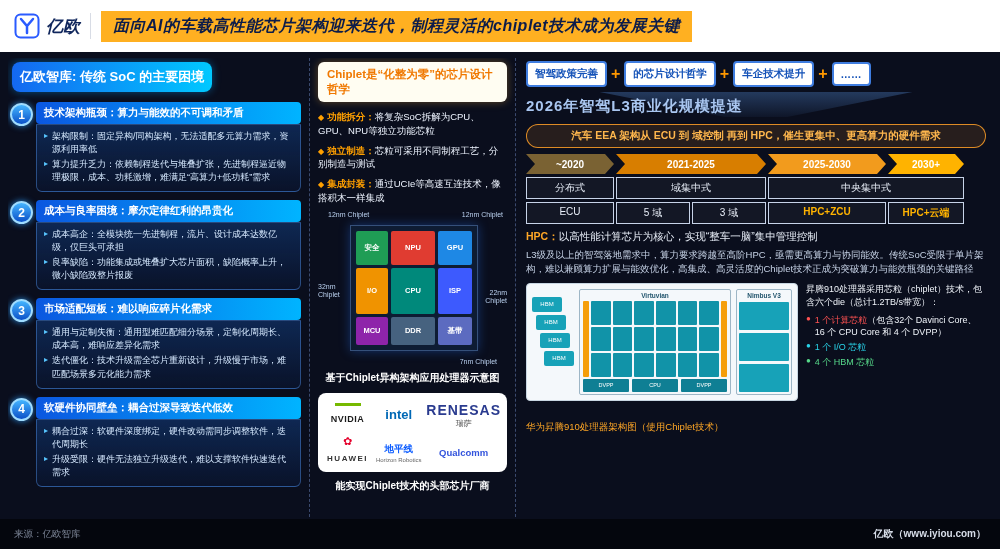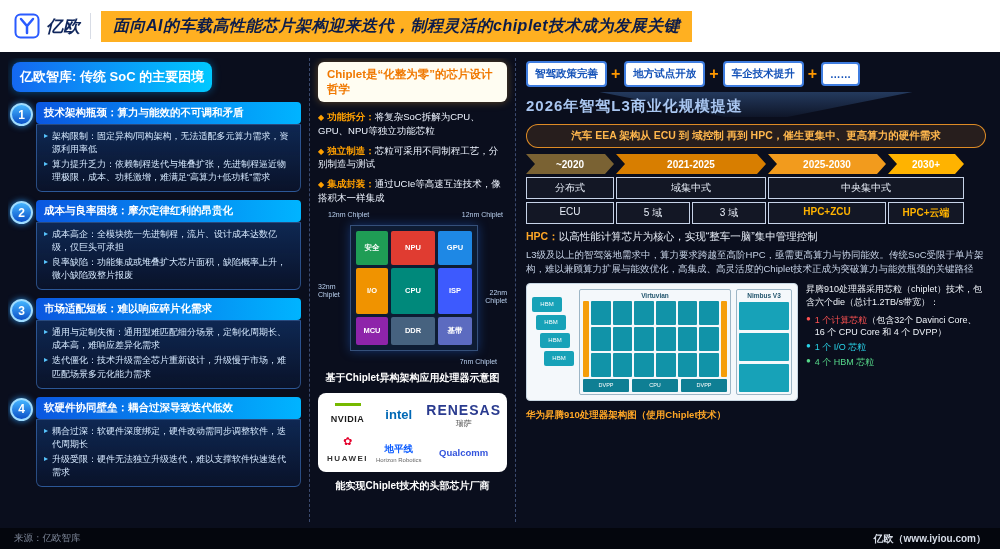--- a/index.html
+++ b/index.html
@@ -113,27 +113,27 @@
   .asc-core-area { flex:1; display:flex; gap:2px; margin-top:2px; }
   .asc-bar { width:6px; background:#f59e0b; border-radius:1px; }
   .asc-cores { flex:1; display:grid; grid-template-columns:repeat(6,1fr); grid-auto-rows:1fr; gap:2px; }
   .asc-core { background:#1193a8; border-radius:1px; }
   .asc-mods { display:flex; gap:3px; margin-top:2px; }
   .asc-mod { flex:1; height:13px; background:#0f7f94; color:#fff; font-size:5.5px;
     display:flex; align-items:center; justify-content:center; border-radius:1px; }
   .asc-right { width:56px; border:1px solid #9db6c6; border-radius:2px; padding:2px;
     display:flex; flex-direction:column; gap:3px; }
   .asc-rblock { flex:1; background:#17a2b8; border-radius:1px; }
-  .asc-caption { color:#ffa726; font-size:9.5px; font-weight:bold; margin-top:8px; }
+  .asc-caption { color:#ffa726; font-size:9.5px; font-weight:normal; margin-top:20px; }
   .asc-text { flex:1; font-size:9px; color:#f0f4fa; line-height:1.5; }
   .asc-bullets { margin-top:4px; }
   .asc-bullet { display:flex; gap:4px; margin-bottom:3px; line-height:1.35; }
   .asc-dot { font-size:8px; }
   
-  .footer { position:absolute; bottom:0; left:0; right:0; height:21px; background:#04060d;
+  .footer { position:absolute; bottom:0; left:0; right:0; height:30px; background:#04060d;
     display:flex; justify-content:space-between; align-items:center; padding:0 14px; }
   .footer-source { color:#7e8799; font-size:9.5px; }
   .footer-brand { color:#d7dde8; font-size:10px; font-weight:bold; }
 </style>
 </head>
 <body>
 
 <div class="header">
   <div class="logo-wrap">
     <svg width="26" height="26" viewBox="0 0 26 26">
@@ -281,21 +281,21 @@
       </div>
     </div>
     <div class="vendors-caption">能实现Chiplet技术的头部芯片厂商</div>
   </div>
 
   <div class="col col-right">
 
     <div class="drivers">
       <div class="driver-box">智驾政策完善</div>
       <span class="plus">+</span>
-      <div class="driver-box">地方试点开放</div>
+      <div class="driver-box">的芯片设计哲学</div>
       <span class="plus">+</span>
       <div class="driver-box">车企技术提升</div>
       <span class="plus">+</span>
       <div class="driver-box">……</div>
     </div>
 
     <div class="funnel">
       <div class="funnel-shape"></div>
       <div class="funnel-text">2026年智驾L3商业化规模提速</div>
     </div>

